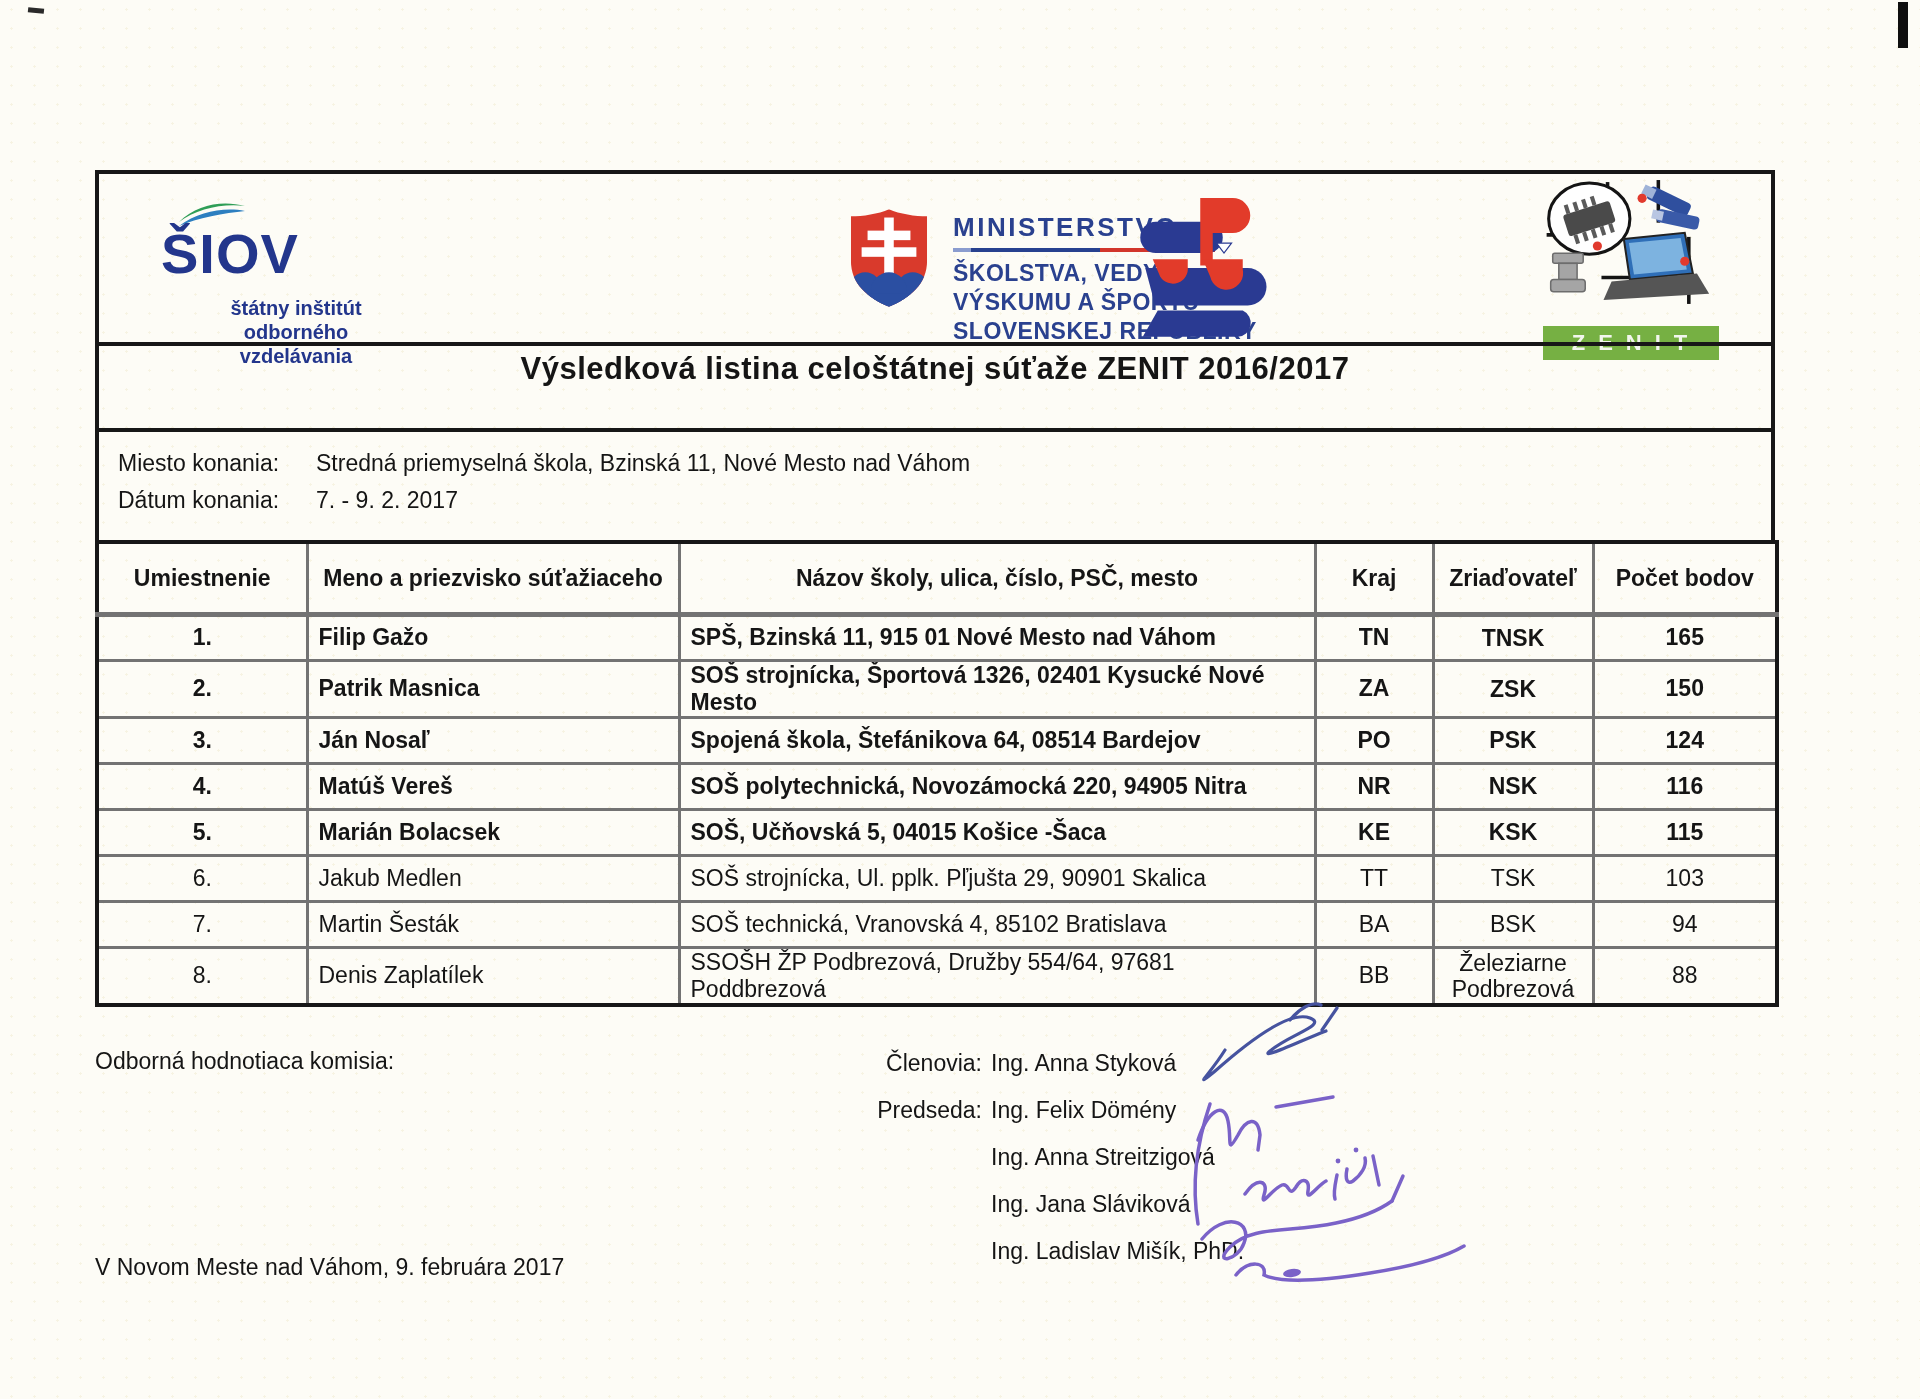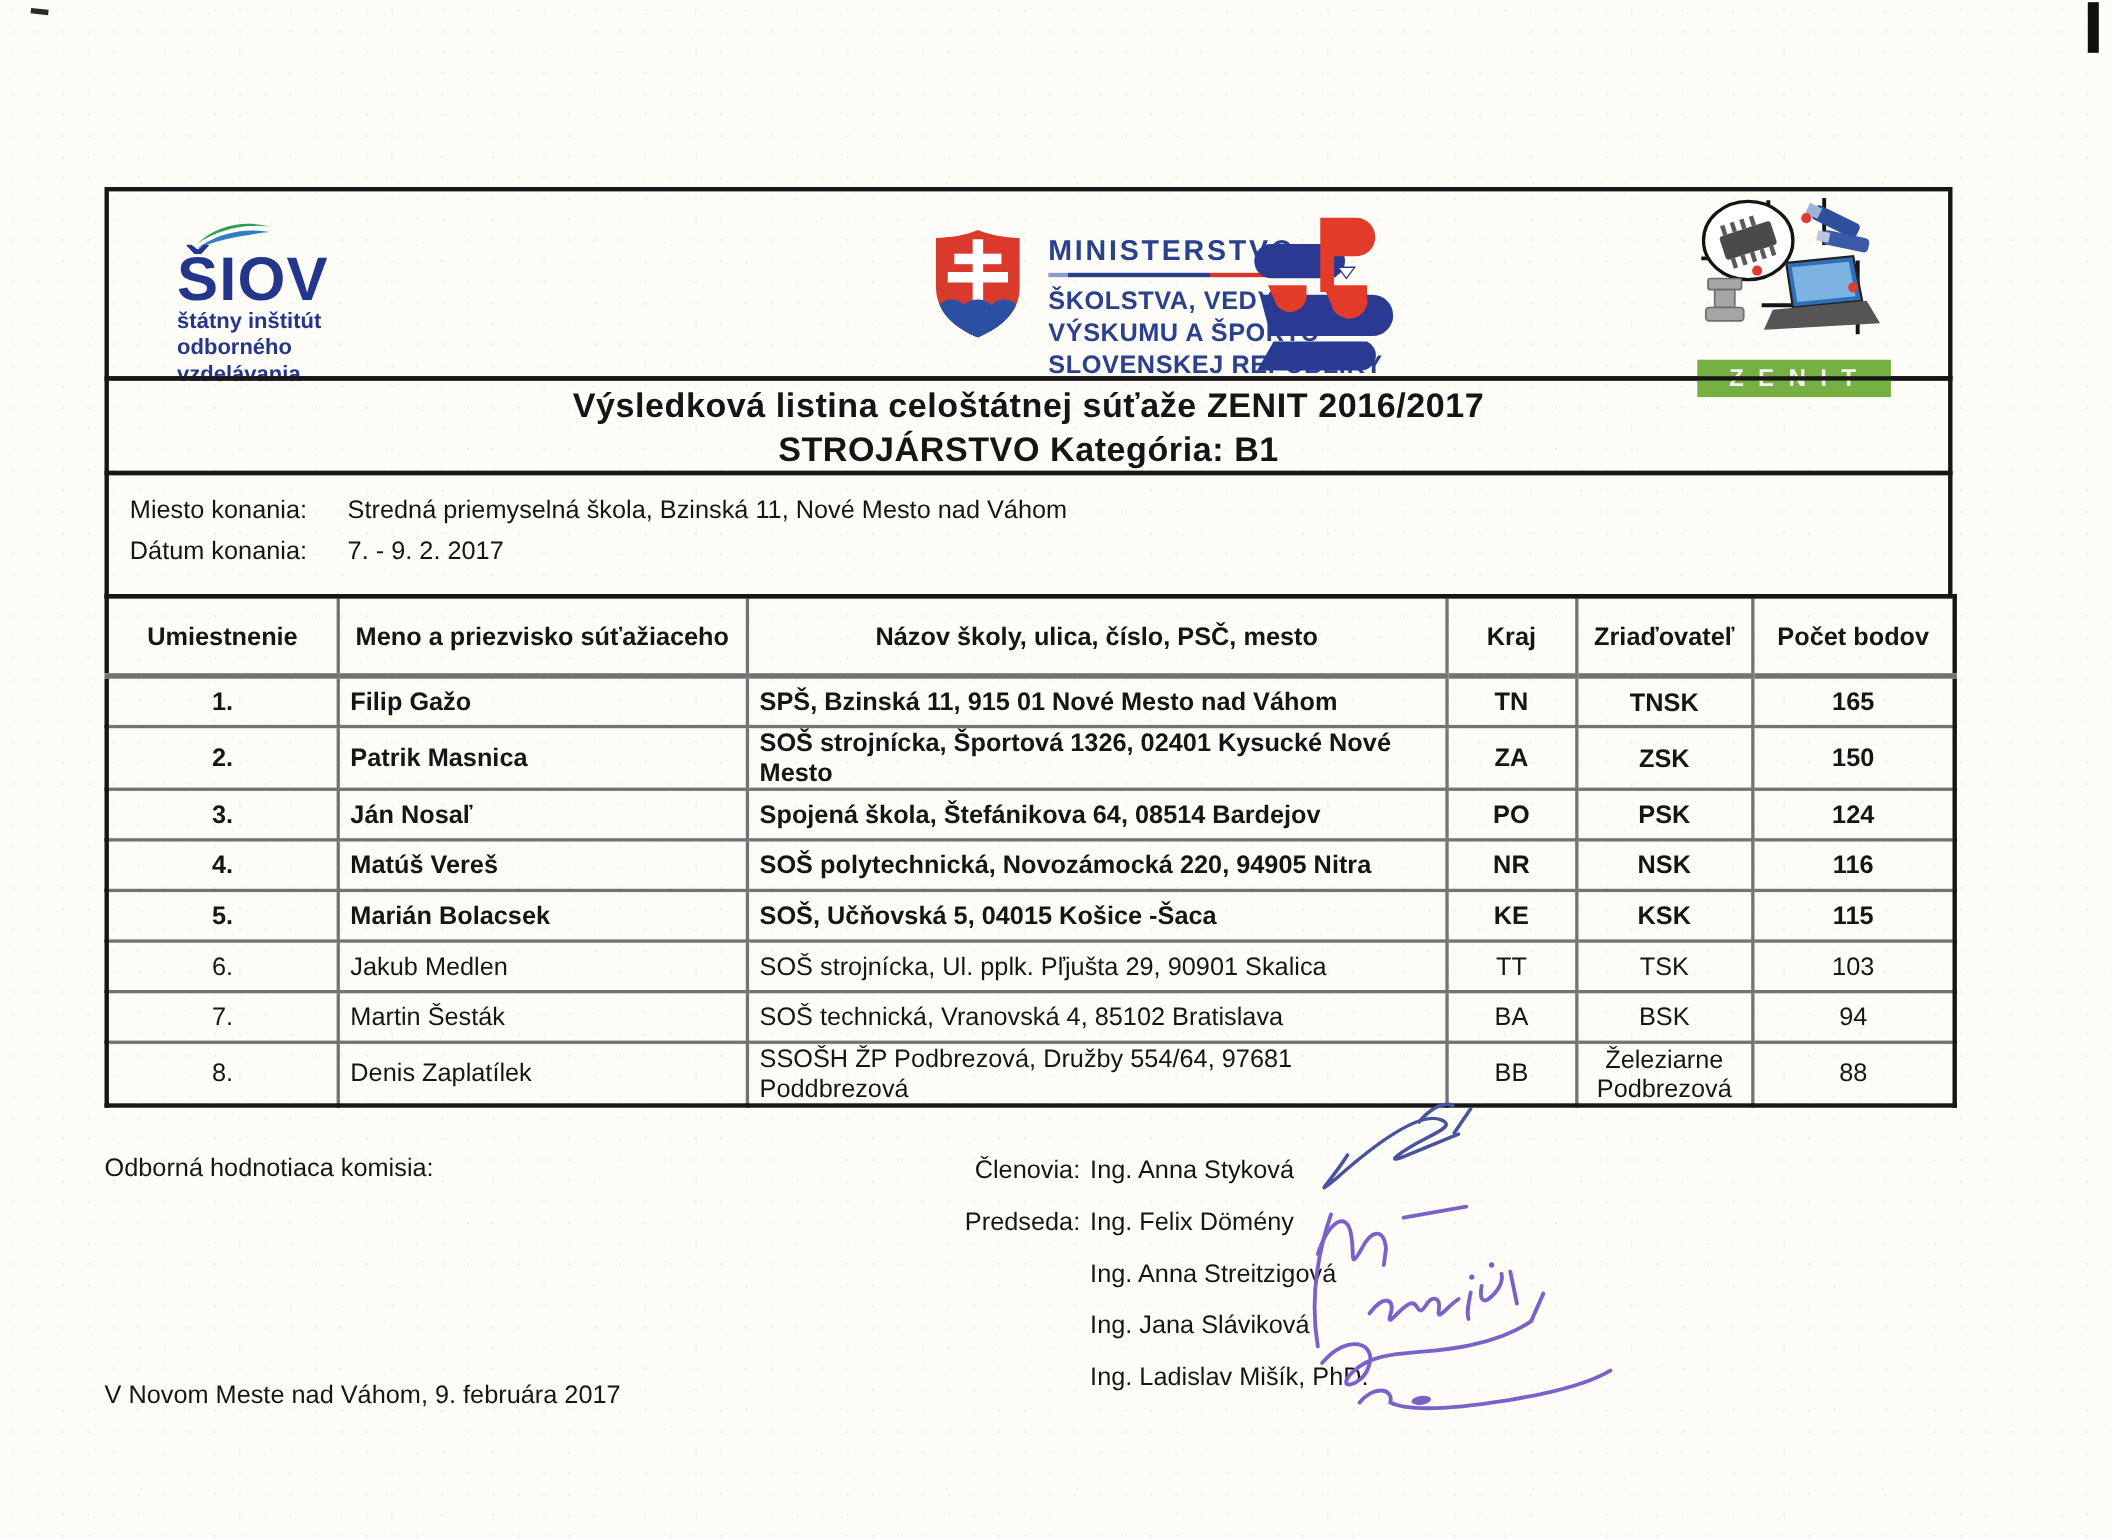--- a/index.html
+++ b/index.html
@@ -19,21 +19,21 @@
 
   .box { position:absolute; left:95px; width:1680px; border:4px solid #171717; box-sizing:border-box; }
   .header-box { top:170px; height:176px; }
   .title-box  { top:342px; height:90px; text-align:center; padding-top:3px; }
   .meta-box   { top:428px; height:116px; padding:13px 0 0 19px; }
 
   
   .siov { position:absolute; left:62px; top:26px; width:270px; }
   .siov-swoosh { margin-left:14px; display:block; }
   .siov-name { font-size:56px; font-weight:bold; color:#23368c; letter-spacing:1px; line-height:52px; }
-  .siov-sub { font-size:20px; font-weight:bold; color:#23368c; line-height:24px; margin-top:0; }
+  .siov-sub { font-size:20px; font-weight:bold; color:#23368c; line-height:24px; margin-top:16px;text-align:center; }
 
   
   .ministry { position:absolute; left:748px; top:34px; display:flex; gap:22px; }
   .ministry-text { padding-top:4px; }
   .ministry-title { font-size:26px; font-weight:bold; color:#2a418f; letter-spacing:2.5px; }
   .ministry-underline { width:262px; height:4px; margin:5px 0 7px 0;
     background:linear-gradient(90deg,#8a9ccf 0 7%,#27418f 7% 56%,#d2362c 56% 100%); }
   .ministry-lines { font-size:23px; font-weight:bold; color:#2a418f; line-height:29px; letter-spacing:.5px; }
 
   
@@ -182,21 +182,20 @@
           <circle cx="52" cy="67" r="4.5"></circle>
           <circle cx="138" cy="82" r="4.5"></circle>
         </g>
       </svg>
       <div class="zenit-banner">ZENIT</div>
     </div>
   </div>
 
   <div class="box title-box">
     <div class="title-line">Výsledková listina celoštátnej súťaže ZENIT  2016/2017</div>
-    <div class="title-line">STROJÁRSTVO  Kategória:  B1</div>
   </div>
 
   <div class="box meta-box">
     <div class="meta-row">
       <span class="meta-label">Miesto konania:</span>
       <span>Stredná priemyselná škola, Bzinská 11, Nové Mesto nad Váhom</span>
     </div>
     <div class="meta-row">
       <span class="meta-label">Dátum konania:</span>
       <span>7. - 9. 2. 2017</span>

